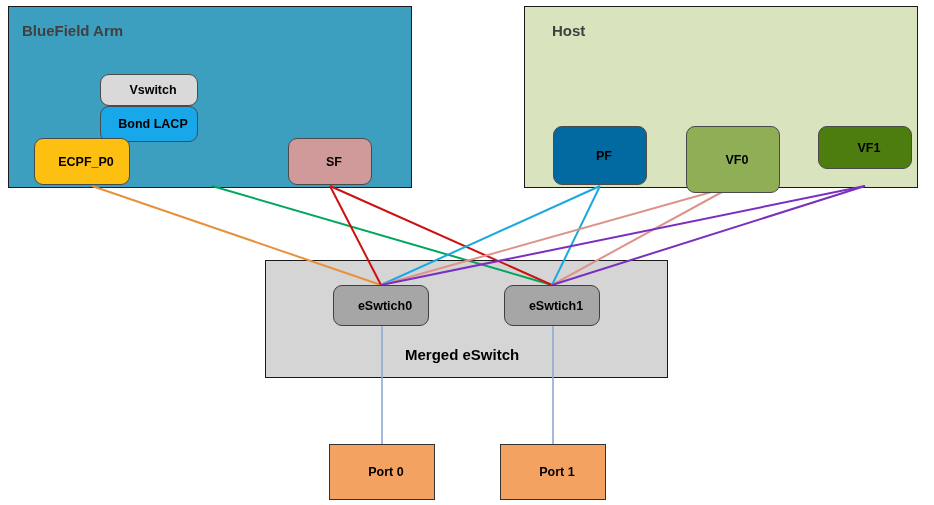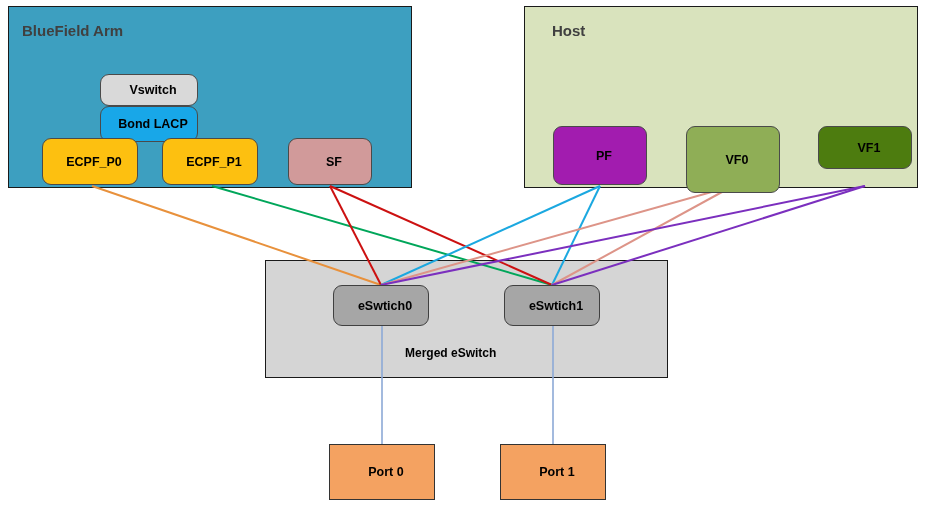--- a/index.html
+++ b/index.html
@@ -64,21 +64,21 @@
   .grey-node { background: #d9d9d9; }
   .blue-node { background: #18a7e8; }
   .rose { background: #d19a9a; }
   .lightblue { background: #bcdcec; }
   .olive { background: #8fae56; }
   .eswitch { background: #a6a6a6; border: 1px solid #404040; }
   .port { background: #f4a261; }
   .merged-label {
     position: absolute;
     font-weight: bold;
-    font-size: 12px;
+    font-size: 15px;
     color: #000000;
     white-space: nowrap;
     z-index: 2;
   }
 </style>
 </head>
 <body>
 
 <div id="canvas">
 
@@ -106,31 +106,28 @@
     </svg>
 
   <div class="merged-label" id="title-merged" style="left: 405px; top: 346px;">Merged eSwitch</div>
 
   <div class="node grey-node" id="node-vswitch" style="left: 100px; top: 74px; width: 98px; height: 32px; background: rgb(217, 217, 217);">
     <span>Vswitch</span>
   </div>
   <div class="node blue-node" id="node-bond_lacp" style="left: 100px; top: 106px; width: 98px; height: 36px; background: rgb(24, 167, 232);">
     <span>Bond LACP</span>
   </div>
-  <div class="node amber" id="node-ecpf_p0" style="left: 42px; top: 138px; width: 96px; height: 47px; background: rgb(253, 192, 16);">
+  <div class="node amber" id="node-ecpf_p0" style="left: 34px; top: 138px; width: 96px; height: 47px; background: rgb(253, 192, 16);">
     <span>ECPF_P0</span>
-  </div>
-  <div class="node amber" id="node-ecpf_p1" style="left: 162px; top: 138px; width: 96px; height: 47px; background: rgb(253, 192, 16);">
-    <span>ECPF_P1</span>
   </div>
   <div class="node rose" id="node-sf" style="left: 288px; top: 138px; width: 84px; height: 47px; background: rgb(209, 154, 154);">
     <span>SF</span>
   </div>
 
-  <div class="node lightblue" id="node-pf" style="left: 553px; top: 126px; width: 94px; height: 59px; background: #a21caf;">
+  <div class="node lightblue" id="node-pf" style="left: 553px; top: 126px; width: 94px; height: 59px; background: #0369a1;">
     <span>PF</span>
   </div>
   <div class="node olive" id="node-vf0" style="left: 686px; top: 126px; width: 94px; height: 67px; background: rgb(143, 174, 86);">
     <span>VF0</span>
   </div>
   <div class="node olive" id="node-vf1" style="left: 818px; top: 126px; width: 94px; height: 43px; background: #4d7c0f;">
     <span>VF1</span>
   </div>
 
   <div class="node eswitch" id="node-eswitch0" style="left: 333px; top: 285px; width: 96px; height: 41px; background: rgb(166, 166, 166); align-items: center;">

